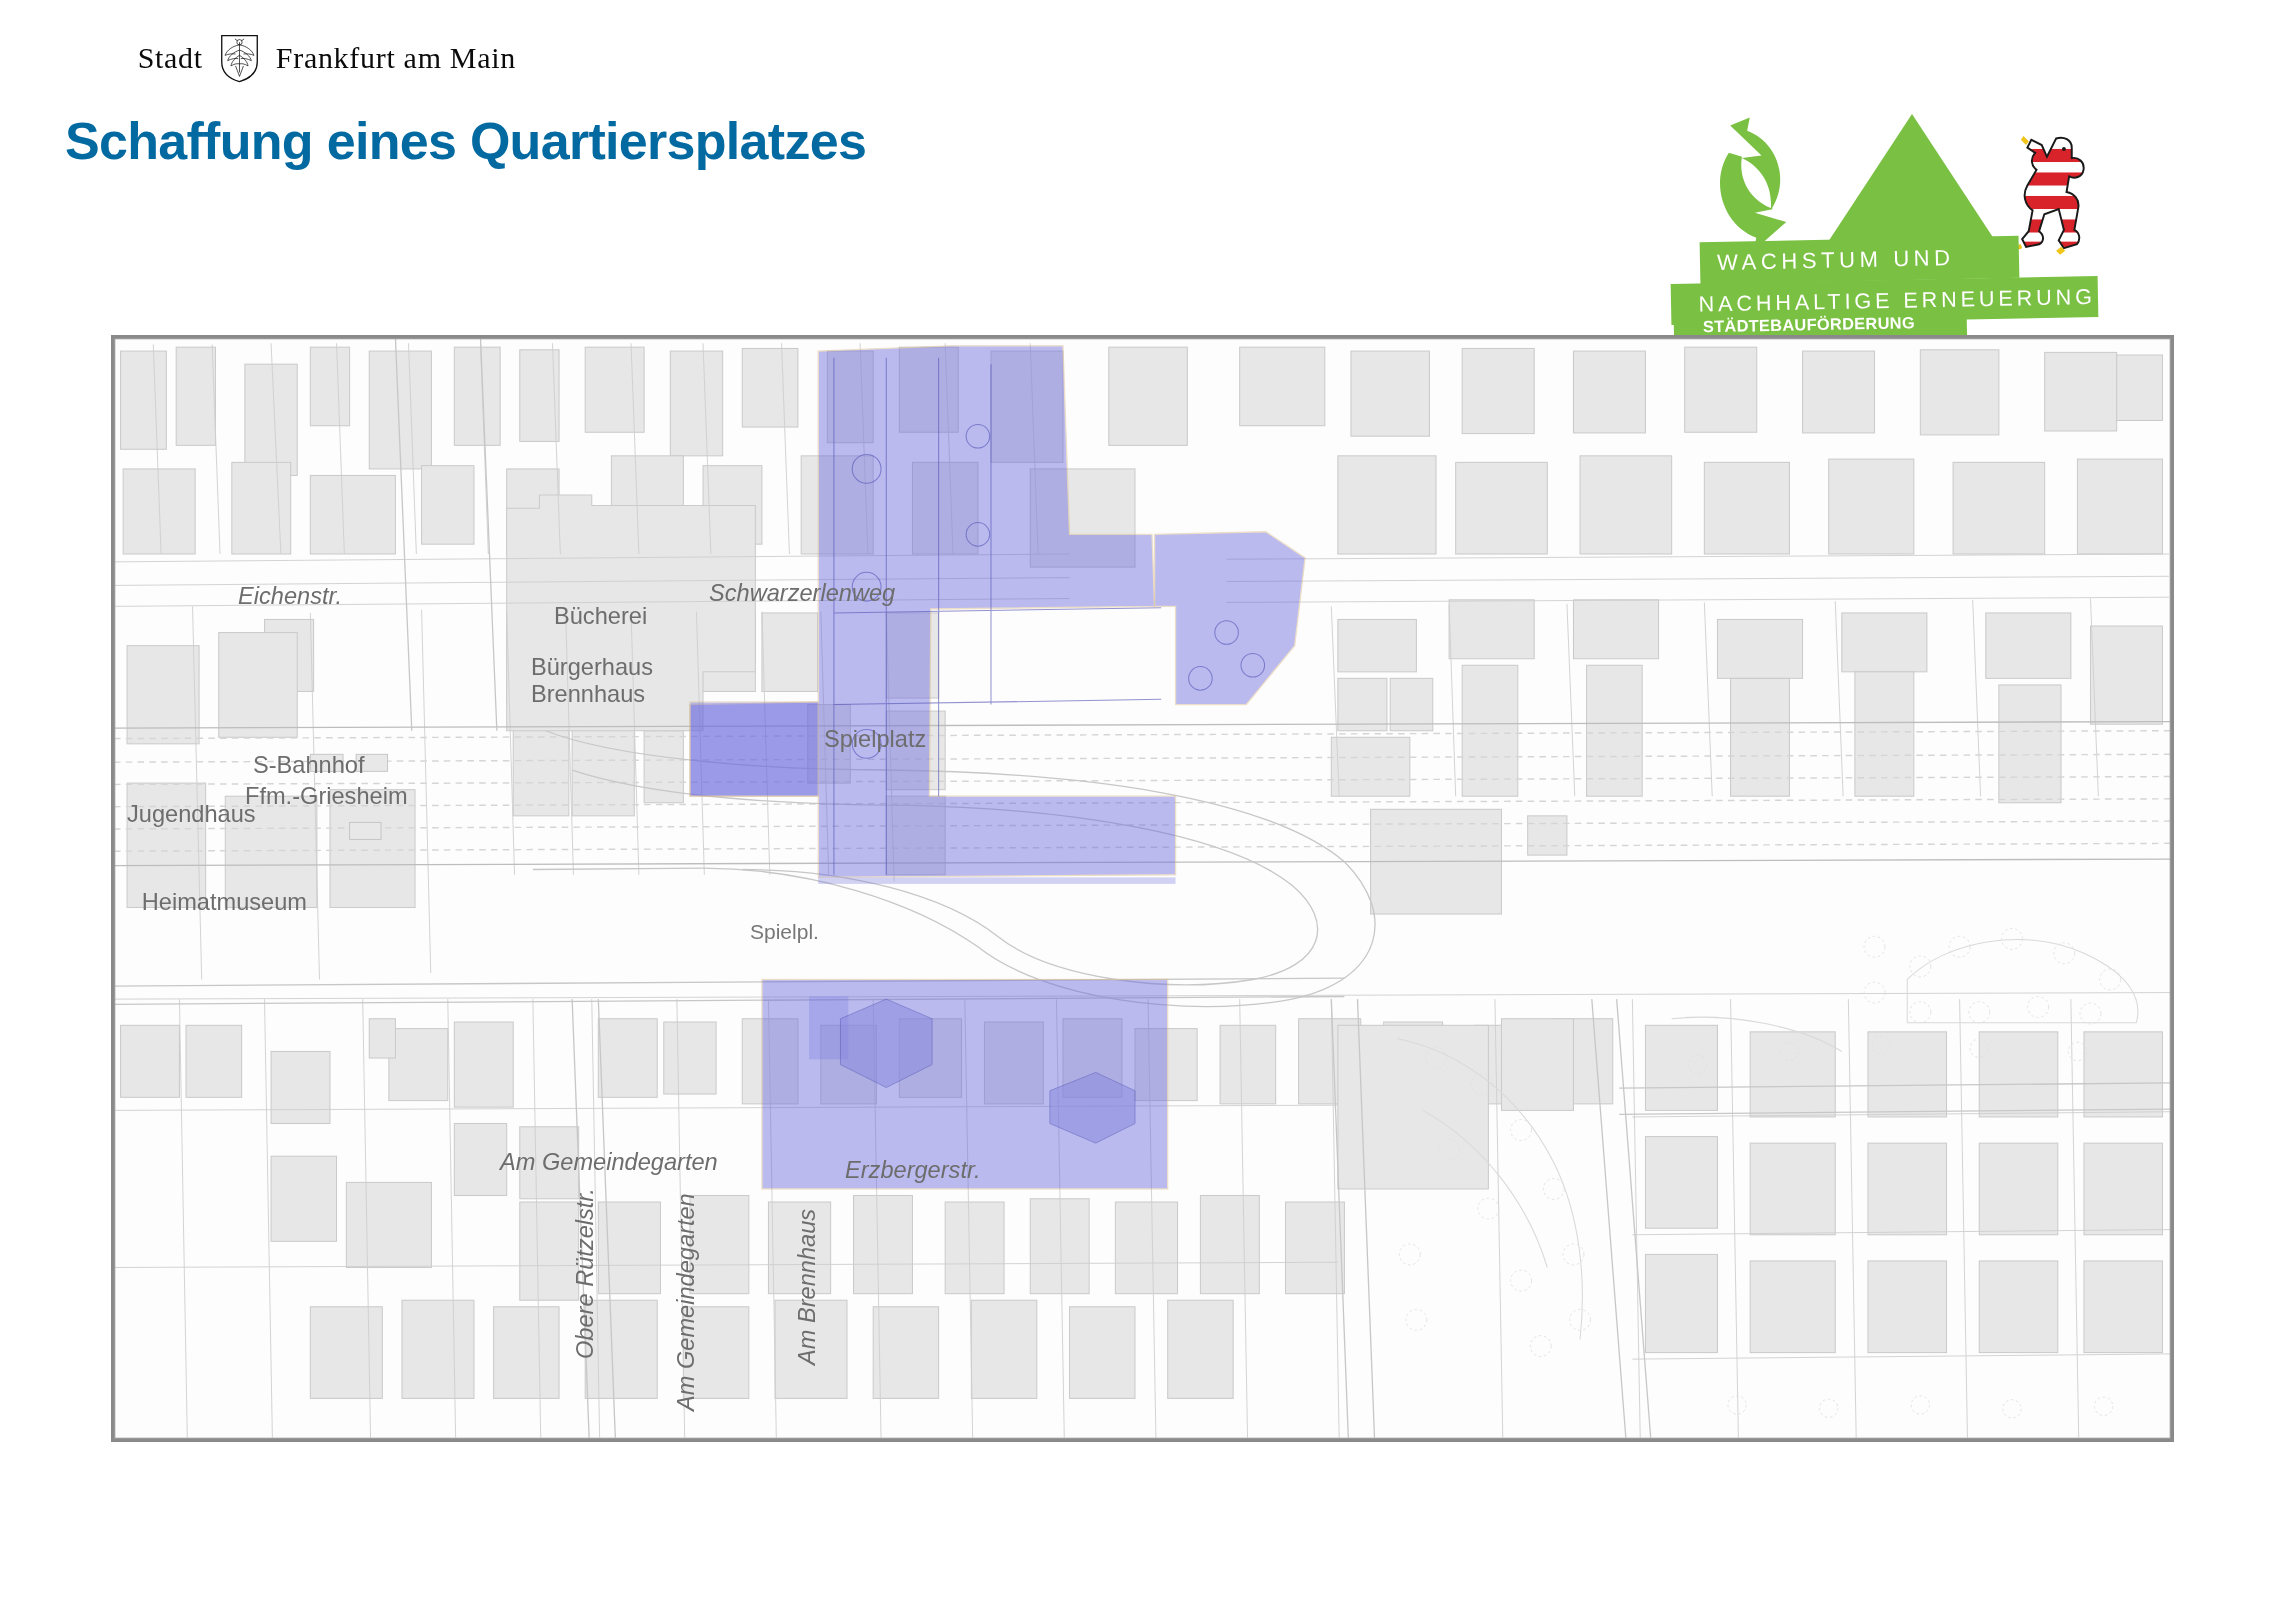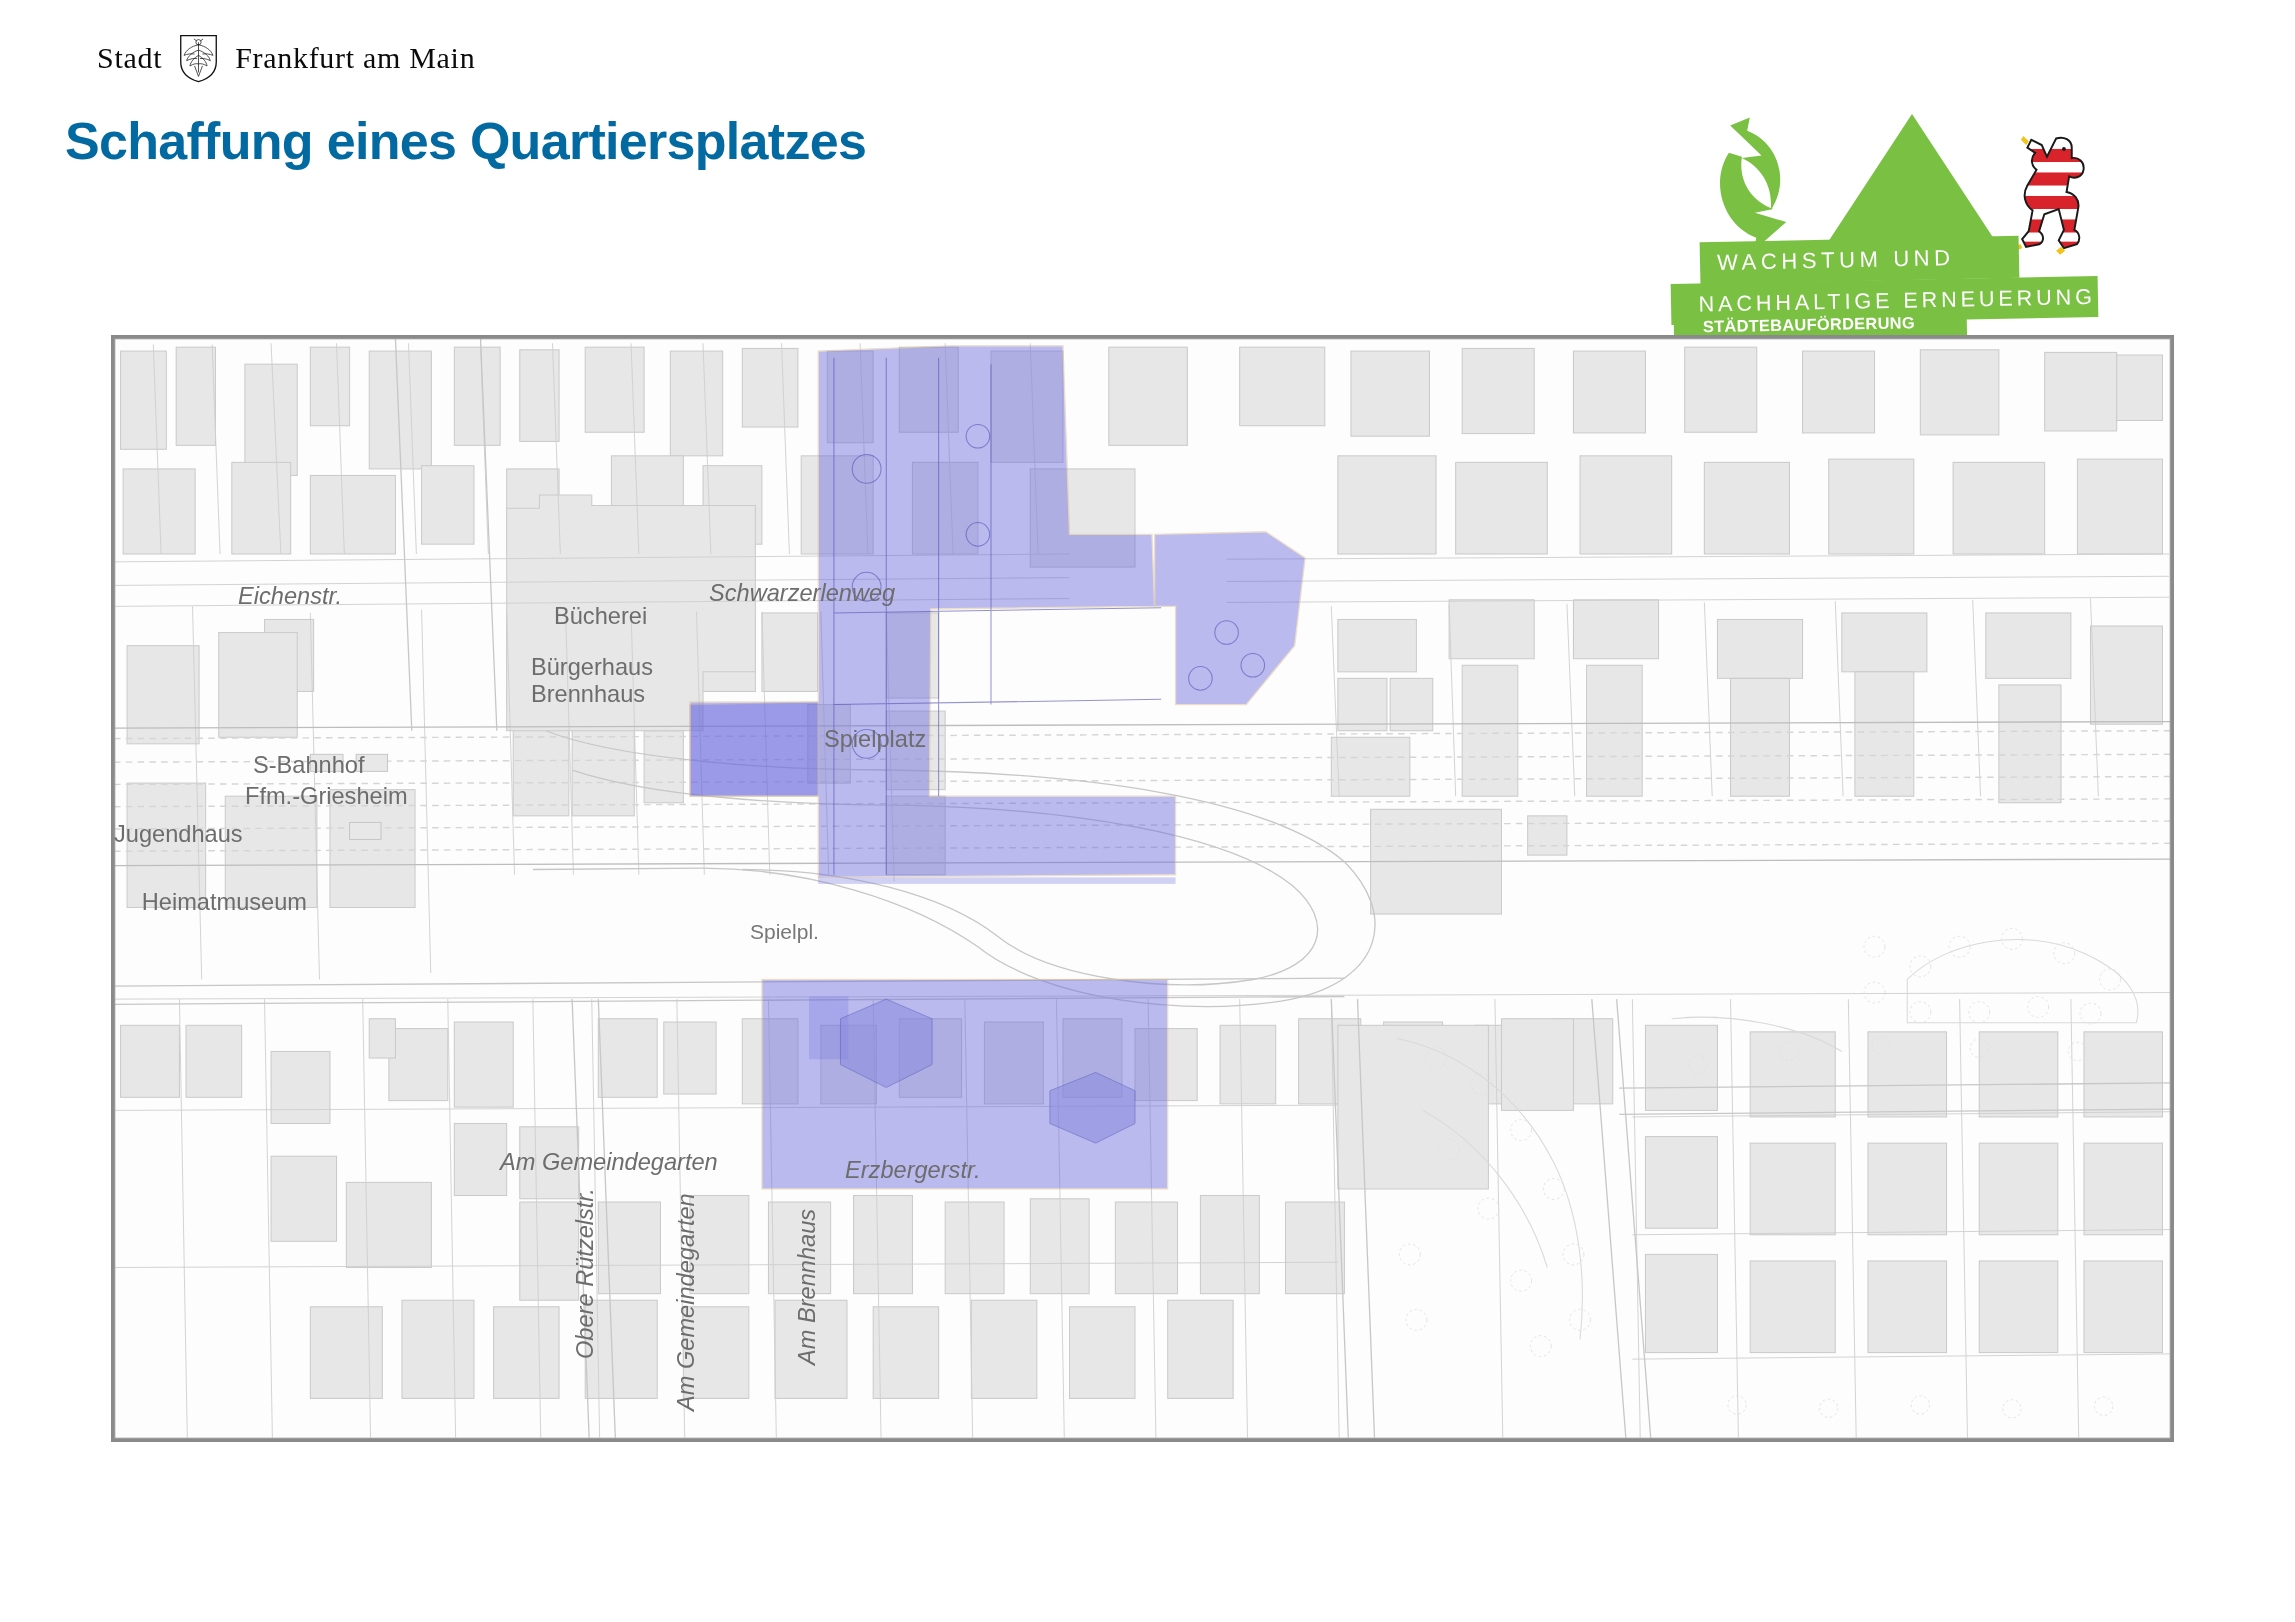--- a/index.html
+++ b/index.html
@@ -2,21 +2,21 @@
 <html style="font-size:10.5px"><head>
 <meta charset="utf-8">
 <style>
   html,body{margin:0;padding:0;background:#ffffff;}
   body{width:2295px;height:1622px;position:relative;overflow:hidden;
        font-family:"Liberation Sans",sans-serif;}
 
   
   #header{position:absolute;left:0;top:0;width:2295px;height:327px;}
   #city-logo{position:absolute;left:97px;top:34px;width:419px;height:47px;
-             display:flex;align-items:center;gap:16px;}
+             display:flex;align-items:center;gap:16px;justify-content:flex-end;}
   #city-logo .word{font-family:"Liberation Serif",serif;font-size:30px;
                    letter-spacing:0.7px;color:#0b0b0b;white-space:nowrap;}
   #crest-eagle{width:41px;height:50px;flex:0 0 auto;}
 
   #title-block{position:absolute;left:65px;top:114px;}
   #subtitle{font-size:34px;font-weight:bold;color:#111;letter-spacing:-0.3px;
             line-height:1.05;margin:0 0 3.9px 0;}
   #maintitle{font-size:52px;font-weight:bold;color:#0369a1;letter-spacing:-0.7px;
              line-height:1.05;margin:0;}
 
@@ -504,21 +504,21 @@
   <div class="maplabel street" style="left:731px;top:819px;">Erzbergerstr.</div>
   <div class="maplabel street rot90" style="left:458px;top:1021px;">Obere Rützelstr.</div>
   <div class="maplabel street rot90" style="left:559px;top:1073px;">Am Gemeindegarten</div>
   <div class="maplabel street rot90" style="left:680px;top:1027px;">Am Brennhaus</div>
 
   <div class="maplabel poi" style="left:440px;top:265px;">Bücherei</div>
   <div class="maplabel poi" style="left:417px;top:316px;">Bürgerhaus</div>
   <div class="maplabel poi" style="left:417px;top:343px;">Brennhaus</div>
   <div class="maplabel poi" style="left:139px;top:414px;">S-Bahnhof</div>
   <div class="maplabel poi" style="left:131px;top:445px;">Ffm.-Griesheim</div>
-  <div class="maplabel poi" style="left:0;top:463px;margin-top:20px;">Jugendhaus</div>
+  <div class="maplabel poi" style="left:13px;top:463px;">Jugendhaus</div>
   <div class="maplabel poi" style="left:11.8px;top:551px;margin-left:16px;">Heimatmuseum</div>
   <div class="maplabel poi" style="left:710px;top:388px;">Spielplatz</div>
   <div class="maplabel poi-sm" style="left:636px;top:534px;margin-top:48px;">Spielpl.</div>
 </div>
 
 <div id="footer">
 
   
   
 

